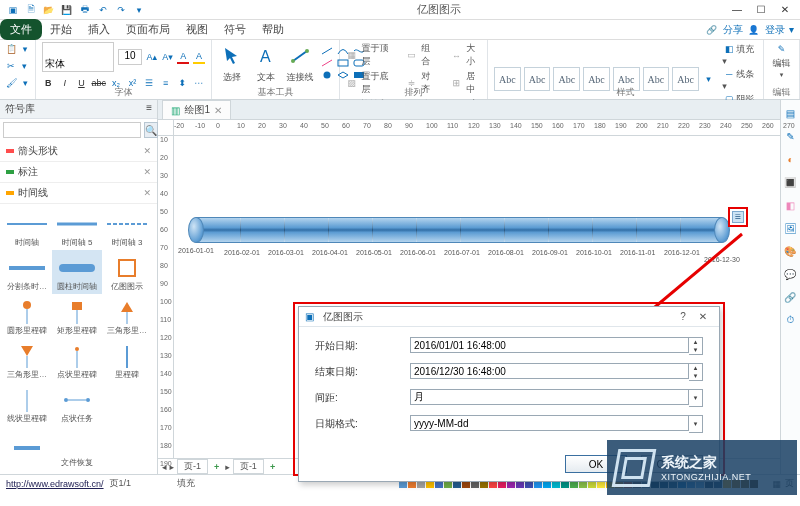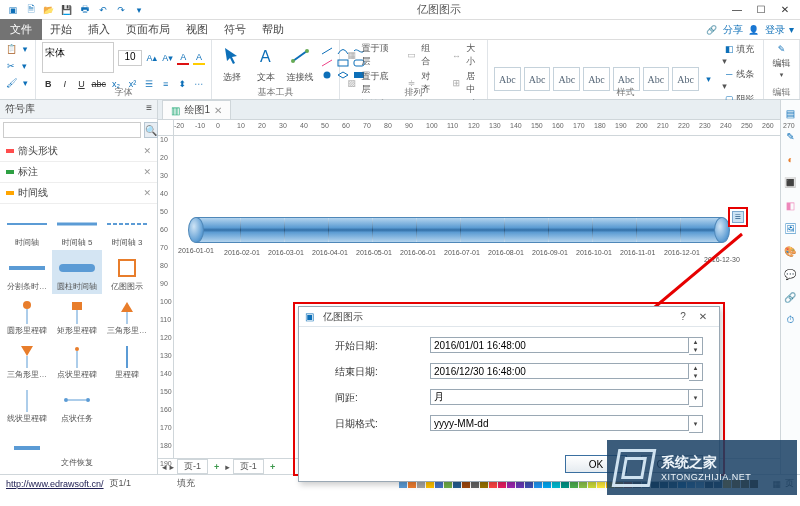--- a/index.html
+++ b/index.html
@@ -6,31 +6,31 @@
 body { width: 800px; height: 506px; background: #fff; position: relative; overflow: hidden; font-size: 10px; }
 
 .titlebar { height: 20px; display: flex; align-items: center; background: #fff; border-bottom: 1px solid #ddd; }
 .qat { display: flex; gap: 4px; padding: 0 6px; align-items: center; }
 .qat-btn { width: 14px; height: 14px; display: flex; align-items: center; justify-content: center; color: #0d6fb8; font-size: 9px; }
 .title { flex: 1; text-align: center; color: #555; font-size: 11px; }
 .win-controls { display: flex; gap: 2px; padding-right: 4px; }
 .win-controls .wb { width: 22px; height: 16px; display: flex; align-items: center; justify-content: center; font-size: 10px; color: #333; }
 
 .menubar { height: 20px; display: flex; align-items: center; border-bottom: 1px solid #ddd; }
-.tab-file { background: #737373; color: #fff; padding: 3px 10px; font-size: 11px; }
+.tab-file { background: #14532d; color: #fff; padding: 3px 10px; font-size: 11px; border-radius: 7px; }
 .mtab { padding: 3px 8px; color: #444; font-size: 11px; }
 .right-tools { margin-left: auto; display: flex; align-items: center; gap: 4px; padding-right: 6px; color: #0d6fb8; }
 
 .ribbon { height: 60px; display: flex; border-bottom: 1px solid #cfd6da; background: #fff; }
 .rgroup { border-right: 1px solid #e0e4e8; padding: 2px 6px 10px 6px; position: relative; display: flex; flex-direction: column; }
 .rgroup-name { position: absolute; bottom: 0; left: 0; right: 0; text-align: center; font-size: 9px; color: #777; }
 .rrow { display: flex; gap: 4px; align-items: center; }
 .ricon { width: 14px; height: 14px; display: inline-flex; align-items: center; justify-content: center; color: #0d6fb8; font-size: 9px; }
 .ricon.disabled { color: #aaa; }
-.font-sel { border: 1px solid #ccc; height: 31px; font-size: 10px; padding: 3px 2px; min-width: 72px; }
+.font-sel { border: 1px solid #ccc; height: 21px; font-size: 10px; padding: 14px 2px; min-width: 72px; }
 .font-size { border: 1px solid #ccc; height: 16px; font-size: 10px; width: 28px; text-align: center; }
 .rib-big { width: 28px; height: 28px; display: flex; align-items: center; justify-content: center; }
 .rib-big svg { width: 20px; height: 20px; }
 .rib-col { display: flex; flex-direction: column; align-items: center; gap: 1px; font-size: 9px; color: #555; }
 .rib-label { font-size: 9px; color: #555; }
 .shape-cell { width: 14px; height: 10px; display:inline-flex; align-items:center; justify-content:center; }
 .style-box { width: 28px; height: 24px; border: 1px solid #c5d2db; display: flex; align-items: center; justify-content: center; font-family: serif; color: #567; font-size: 10px; }
 
 .workspace { display: flex; height: 374px; }
 
@@ -73,21 +73,21 @@
 .redbox2 { position:absolute; border:2px solid #e60000; left:119px; top:166px; width:432px; height:174px;}
 
 .dlg { position:absolute; left:124px; top:170px; width:422px; background:#fff; border:1px solid #9aa8b4; box-shadow: 2px 3px 6px rgba(0,0,0,.2); }
 .dlg-title { height:20px; display:flex; align-items:center; padding:0 6px; background:#fff; border-bottom:1px solid #e0e6eb; }
 .dlg-title .dicon { width:14px; color:#0d6fb8; margin-right:4px; }
 .dlg-title .dtxt { font-size:10px; color:#444; }
 .dlg-title .sp { flex:1; }
 .dlg-title .db { width:20px; text-align:center; color:#555; font-size:10px; }
 .dlg-body { padding:10px 16px 8px 16px; }
 .dlg-row { display:flex; align-items:center; margin-bottom:8px; }
-.dlg-lab { width:95px; font-size:10px; color:#333;margin-left:20px; }
+.dlg-lab { width:95px; font-size:10px; color:#333; }
 .dlg-field { flex:1; display:flex; }
 .dlg-field input { flex:1; border:1px solid #9aa8b4; height:16px; font-size:10px; padding:0 3px; }
 .dlg-field .spin { width:14px; border:1px solid #9aa8b4; border-left:none; font-size:7px; display:flex; flex-direction:column; }
 .dlg-field .spin div{ height:8px; text-align:center; line-height:7px; color:#444;}
 .dlg-btns { display:flex; justify-content:flex-end; gap:14px; padding:6px 16px 8px; }
 .dlg-btn { width:62px; height:18px; border:1px solid #8b99a6; background:linear-gradient(#fff,#e5ebf0); font-size:10px; display:flex; align-items:center; justify-content:center; }
 .dlg-btn.primary{ border-color:#3a6fa0; }
 
 .badge { position:absolute; left:558px; top:75px; width:12px; height:12px; background:#cde4f5; border:1px solid #7da9cf; display:flex; align-items:center; justify-content:center; font-size:7px; color:#2a5b87;}
 

